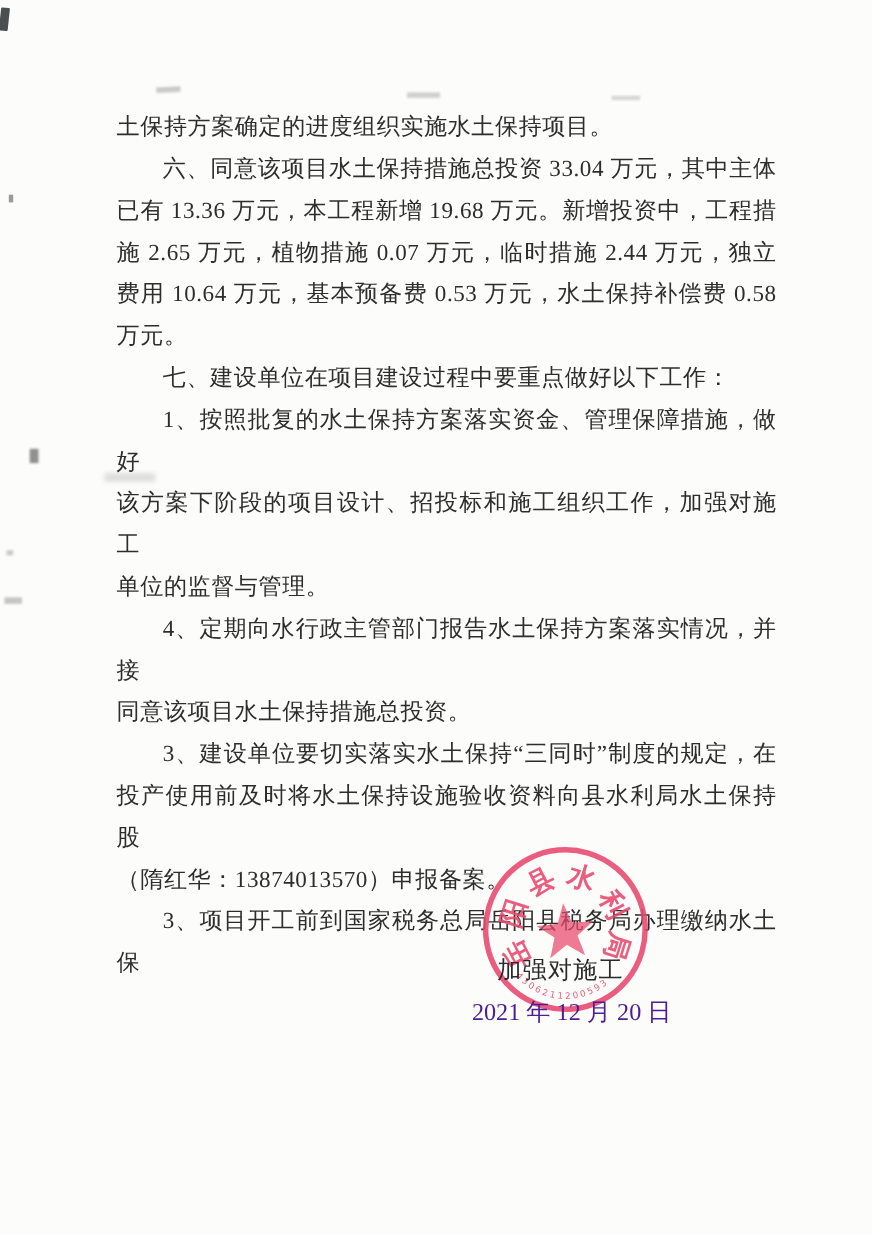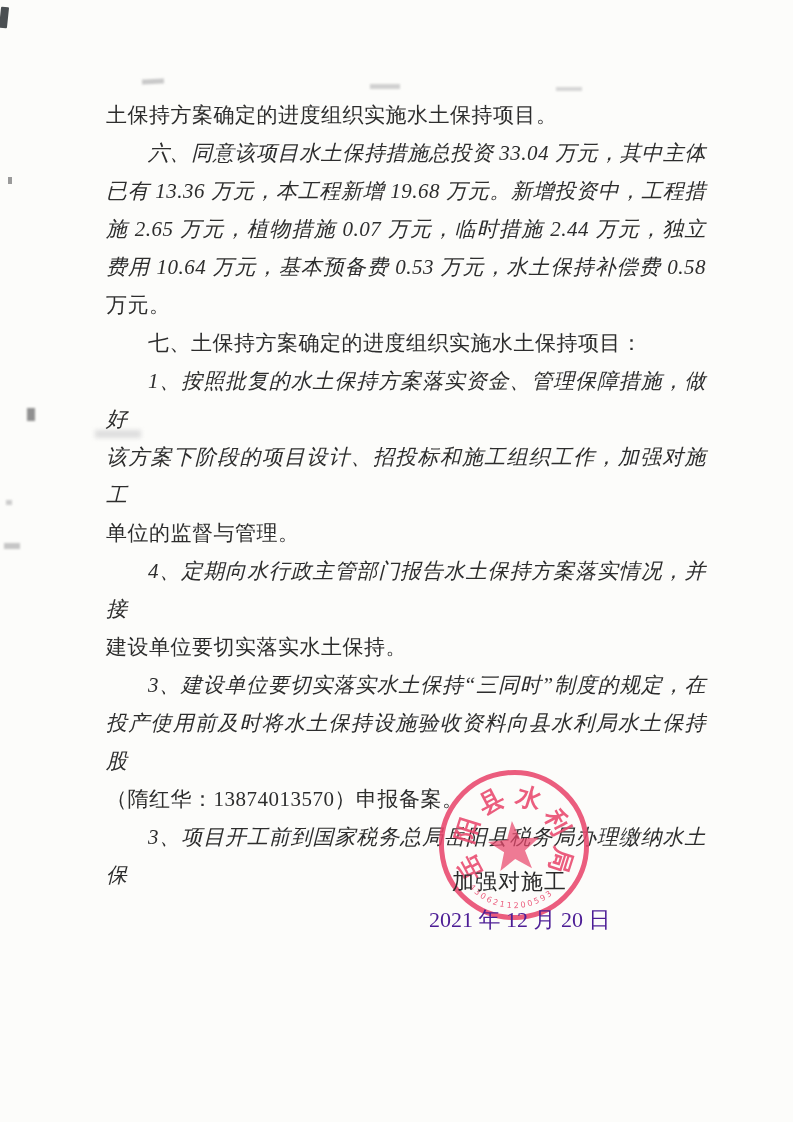--- a/index.html
+++ b/index.html
@@ -17,21 +17,21 @@
     position: absolute;
     left: 106px;
     top: 96px;
     width: 600px;
     color: #2d2d2d;
     font-size: 21px;
     line-height: 38px;
     letter-spacing: 0.5px;
   }
   .line { text-align: justify; white-space: normal; }
-  .line.fill { text-align-last: justify; font-style: italic; }
+  .line.fill { text-align-last: justify; }
   .line.indent { text-indent: 42px; }
 
   
   .seal { position: absolute; left: 429px; top: 760px; width: 170px; height: 170px; z-index: 1; }
   .seal svg { display: block; }
   .sc {
     font-size: 25px;
     fill: #e9486d;
     text-anchor: middle;
     font-family: "Liberation Serif", "DejaVu Serif", serif;
@@ -76,26 +76,26 @@
   <div class="artifact speck3"></div>
   <div class="artifact speck4"></div>
 
   <div class="body-text">
     <div class="line">土保持方案确定的进度组织实施水土保持项目。</div>
     <div class="line indent fill">六、同意该项目水土保持措施总投资 33.04 万元，其中主体</div>
     <div class="line fill">已有 13.36 万元，本工程新增 19.68 万元。新增投资中，工程措</div>
     <div class="line fill">施 2.65 万元，植物措施 0.07 万元，临时措施 2.44 万元，独立</div>
     <div class="line fill">费用 10.64 万元，基本预备费 0.53 万元，水土保持补偿费 0.58</div>
     <div class="line">万元。</div>
-    <div class="line indent">七、土保持方案确定的进度组织实施水土保持项目：</div>
+    <div class="line indent">七、建设单位在项目建设过程中要重点做好以下工作：</div>
     <div class="line indent fill">1、按照批复的水土保持方案落实资金、管理保障措施，做好</div>
     <div class="line fill">该方案下阶段的项目设计、招投标和施工组织工作，加强对施工</div>
     <div class="line">单位的监督与管理。</div>
     <div class="line indent fill">4、定期向水行政主管部门报告水土保持方案落实情况，并接</div>
-    <div class="line">建设单位要切实落实水土保持。</div>
+    <div class="line">同意该项目水土保持措施总投资。</div>
     <div class="line indent fill">3、建设单位要切实落实水土保持“三同时”制度的规定，在</div>
     <div class="line fill">投产使用前及时将水土保持设施验收资料向县水利局水土保持股</div>
     <div class="line">（隋红华：13874013570）申报备案。</div>
     <div class="line indent fill">3、项目开工前到国家税务总局岳阳县税务局办理缴纳水土保</div>
   </div>
 
   <div class="seal">
     <svg width="170" height="170" viewBox="0 0 170 170">
       <g transform="rotate(-5 85 85)" opacity="0.88">
         <circle cx="85" cy="85" r="72.5" fill="none" stroke="#e9486d" stroke-width="5"></circle>

